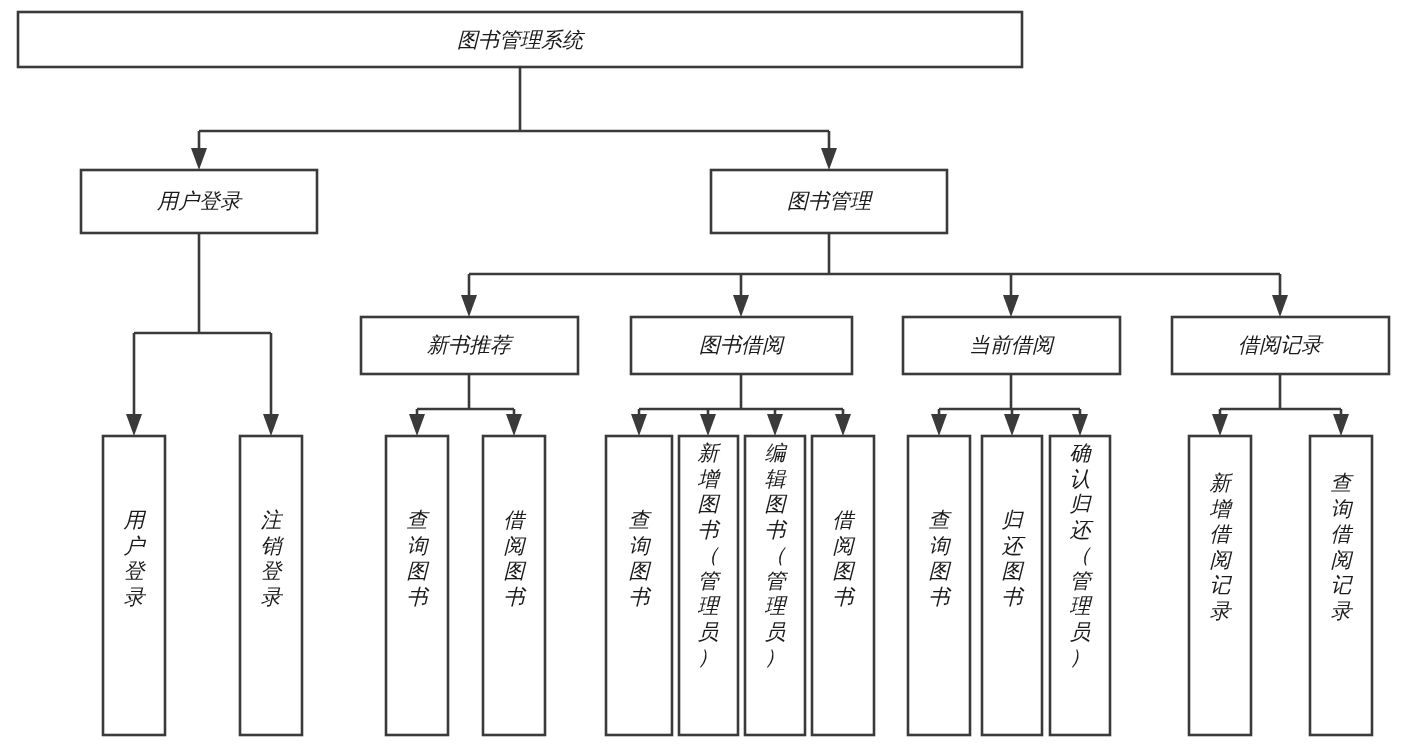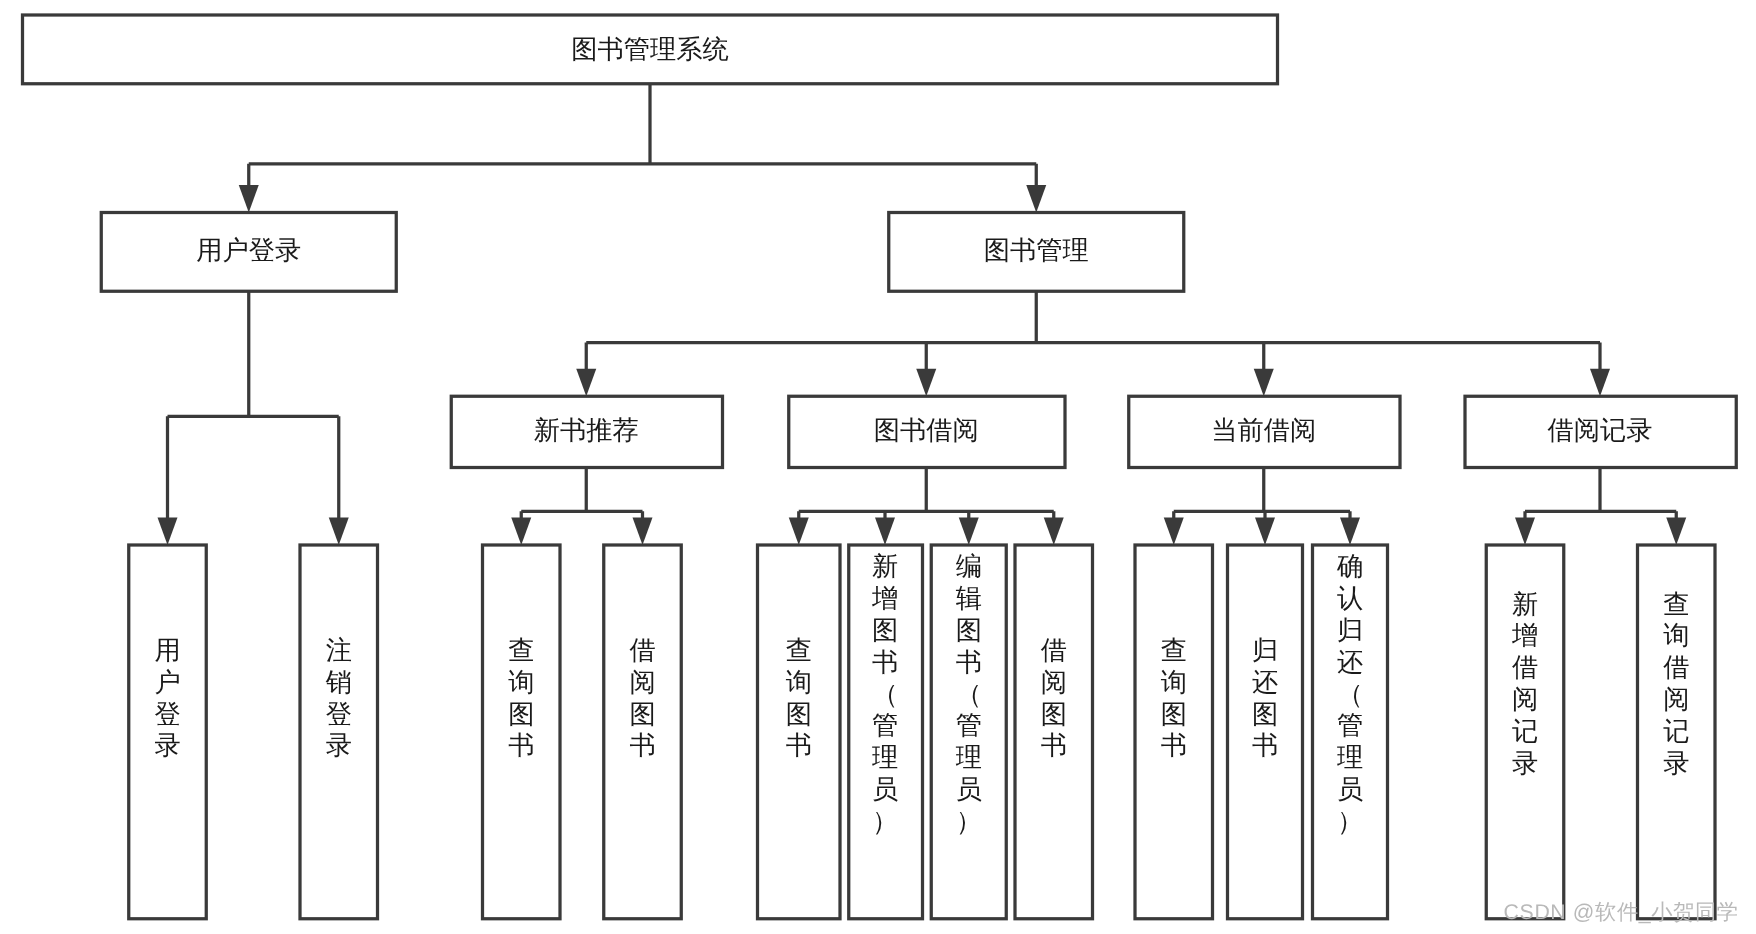--- a/index.html
+++ b/index.html
@@ -11,20 +11,21 @@
     width: 1405px;
     height: 747px;
     font-family: "Liberation Sans", "DejaVu Sans", sans-serif;
     overflow: hidden;
     position: relative;
   }
   #diagram-root {
     position: relative;
     width: 1405px;
     height: 747px;
+    font-style: italic;
   }
   svg.diagram {
     position: absolute;
     top: 0;
     left: 0;
     width: 1405px;
     height: 747px;
     display: block;
   }
   .node-rect {
@@ -196,14 +197,13 @@
         <text class="node-label-vertical" x="843" y="527"><tspan x="843" dy="0">借</tspan><tspan x="843" dy="25.5">阅</tspan><tspan x="843" dy="25.5">图</tspan><tspan x="843" dy="25.5">书</tspan></text>
         <text class="node-label-vertical" x="939" y="527"><tspan x="939" dy="0">查</tspan><tspan x="939" dy="25.5">询</tspan><tspan x="939" dy="25.5">图</tspan><tspan x="939" dy="25.5">书</tspan></text>
         <text class="node-label-vertical" x="1012" y="527"><tspan x="1012" dy="0">归</tspan><tspan x="1012" dy="25.5">还</tspan><tspan x="1012" dy="25.5">图</tspan><tspan x="1012" dy="25.5">书</tspan></text>
         <text class="node-label-vertical" x="1080" y="460"><tspan x="1080" dy="0">确</tspan><tspan x="1080" dy="25.5">认</tspan><tspan x="1080" dy="25.5">归</tspan><tspan x="1080" dy="25.5">还</tspan><tspan x="1080" dy="25.5">（</tspan><tspan x="1080" dy="25.5">管</tspan><tspan x="1080" dy="25.5">理</tspan><tspan x="1080" dy="25.5">员</tspan><tspan x="1080" dy="25.5">）</tspan></text>
         <text class="node-label-vertical" x="1220" y="490"><tspan x="1220" dy="0">新</tspan><tspan x="1220" dy="25.5">增</tspan><tspan x="1220" dy="25.5">借</tspan><tspan x="1220" dy="25.5">阅</tspan><tspan x="1220" dy="25.5">记</tspan><tspan x="1220" dy="25.5">录</tspan></text>
         <text class="node-label-vertical" x="1341" y="490"><tspan x="1341" dy="0">查</tspan><tspan x="1341" dy="25.5">询</tspan><tspan x="1341" dy="25.5">借</tspan><tspan x="1341" dy="25.5">阅</tspan><tspan x="1341" dy="25.5">记</tspan><tspan x="1341" dy="25.5">录</tspan></text>
       </g>
     </g>
   </svg>
 
-  <div class="watermark">CSDN @软件_小贺同学</div>
 </div>
 
 </body></html>

